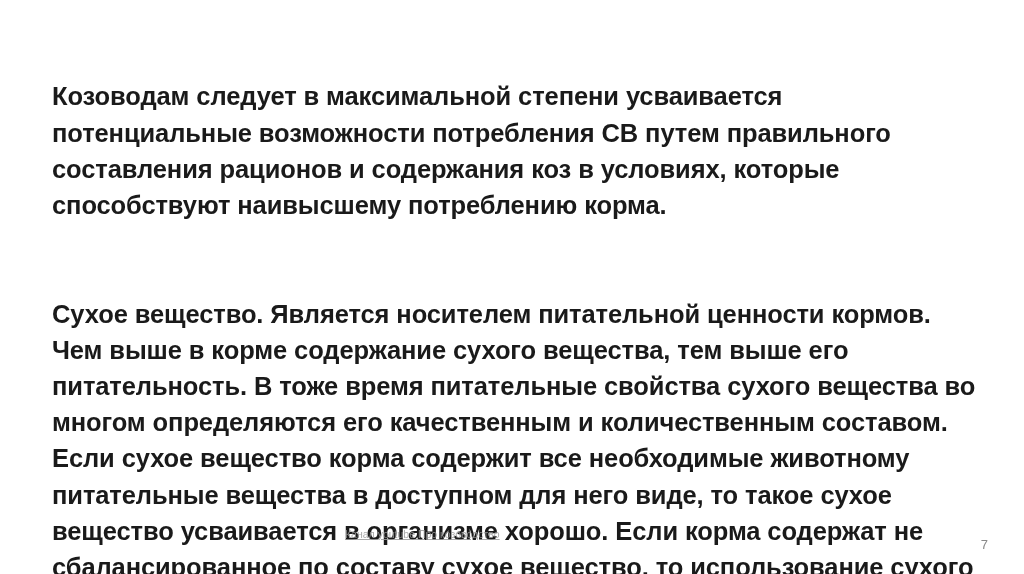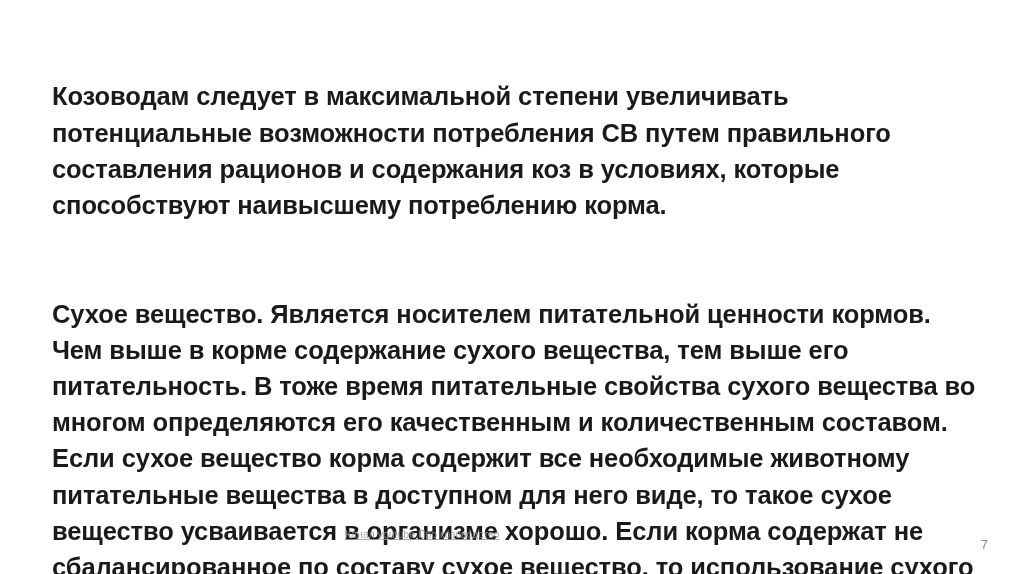--- a/index.html
+++ b/index.html
@@ -68,21 +68,21 @@
     font-size: 13px;
     font-weight: normal;
   }
 </style>
 </head>
 <body>
 
 <div class="slide">
 
   <div class="body-text">
-    <p class="para">Козоводам следует в максимальной степени увеличивать потенциальные возможности потребления СВ путем правильного составления рационов и содержания коз в условиях, которые способствуют наивысшему потреблению корма.</p>
+    <p class="para">Козоводам следует в максимальной степени усваивается потенциальные возможности потребления СВ путем правильного составления рационов и содержания коз в условиях, которые способствуют наивысшему потреблению корма.</p>
     <p class="para">Сухое вещество. Является носителем питательной ценности кормов. Чем выше в корме содержание сухого вещества, тем выше его питательность. В тоже время питательные свойства сухого вещества во многом определяются его качественным и количественным составом. Если сухое вещество корма содержит все необходимые животному питательные вещества в доступном для него виде, то такое сухое вещество усваивается в организме хорошо. Если корма содержат не сбалансированное по составу сухое вещество, то использование сухого вещества такого корма снижается.</p>
   </div>
 
   <div class="watermark">
     <div class="wm-line1">Канал youtube Про козоводство</div>
   </div>
 
   <div class="page-number">7</div>
 
 </div>

